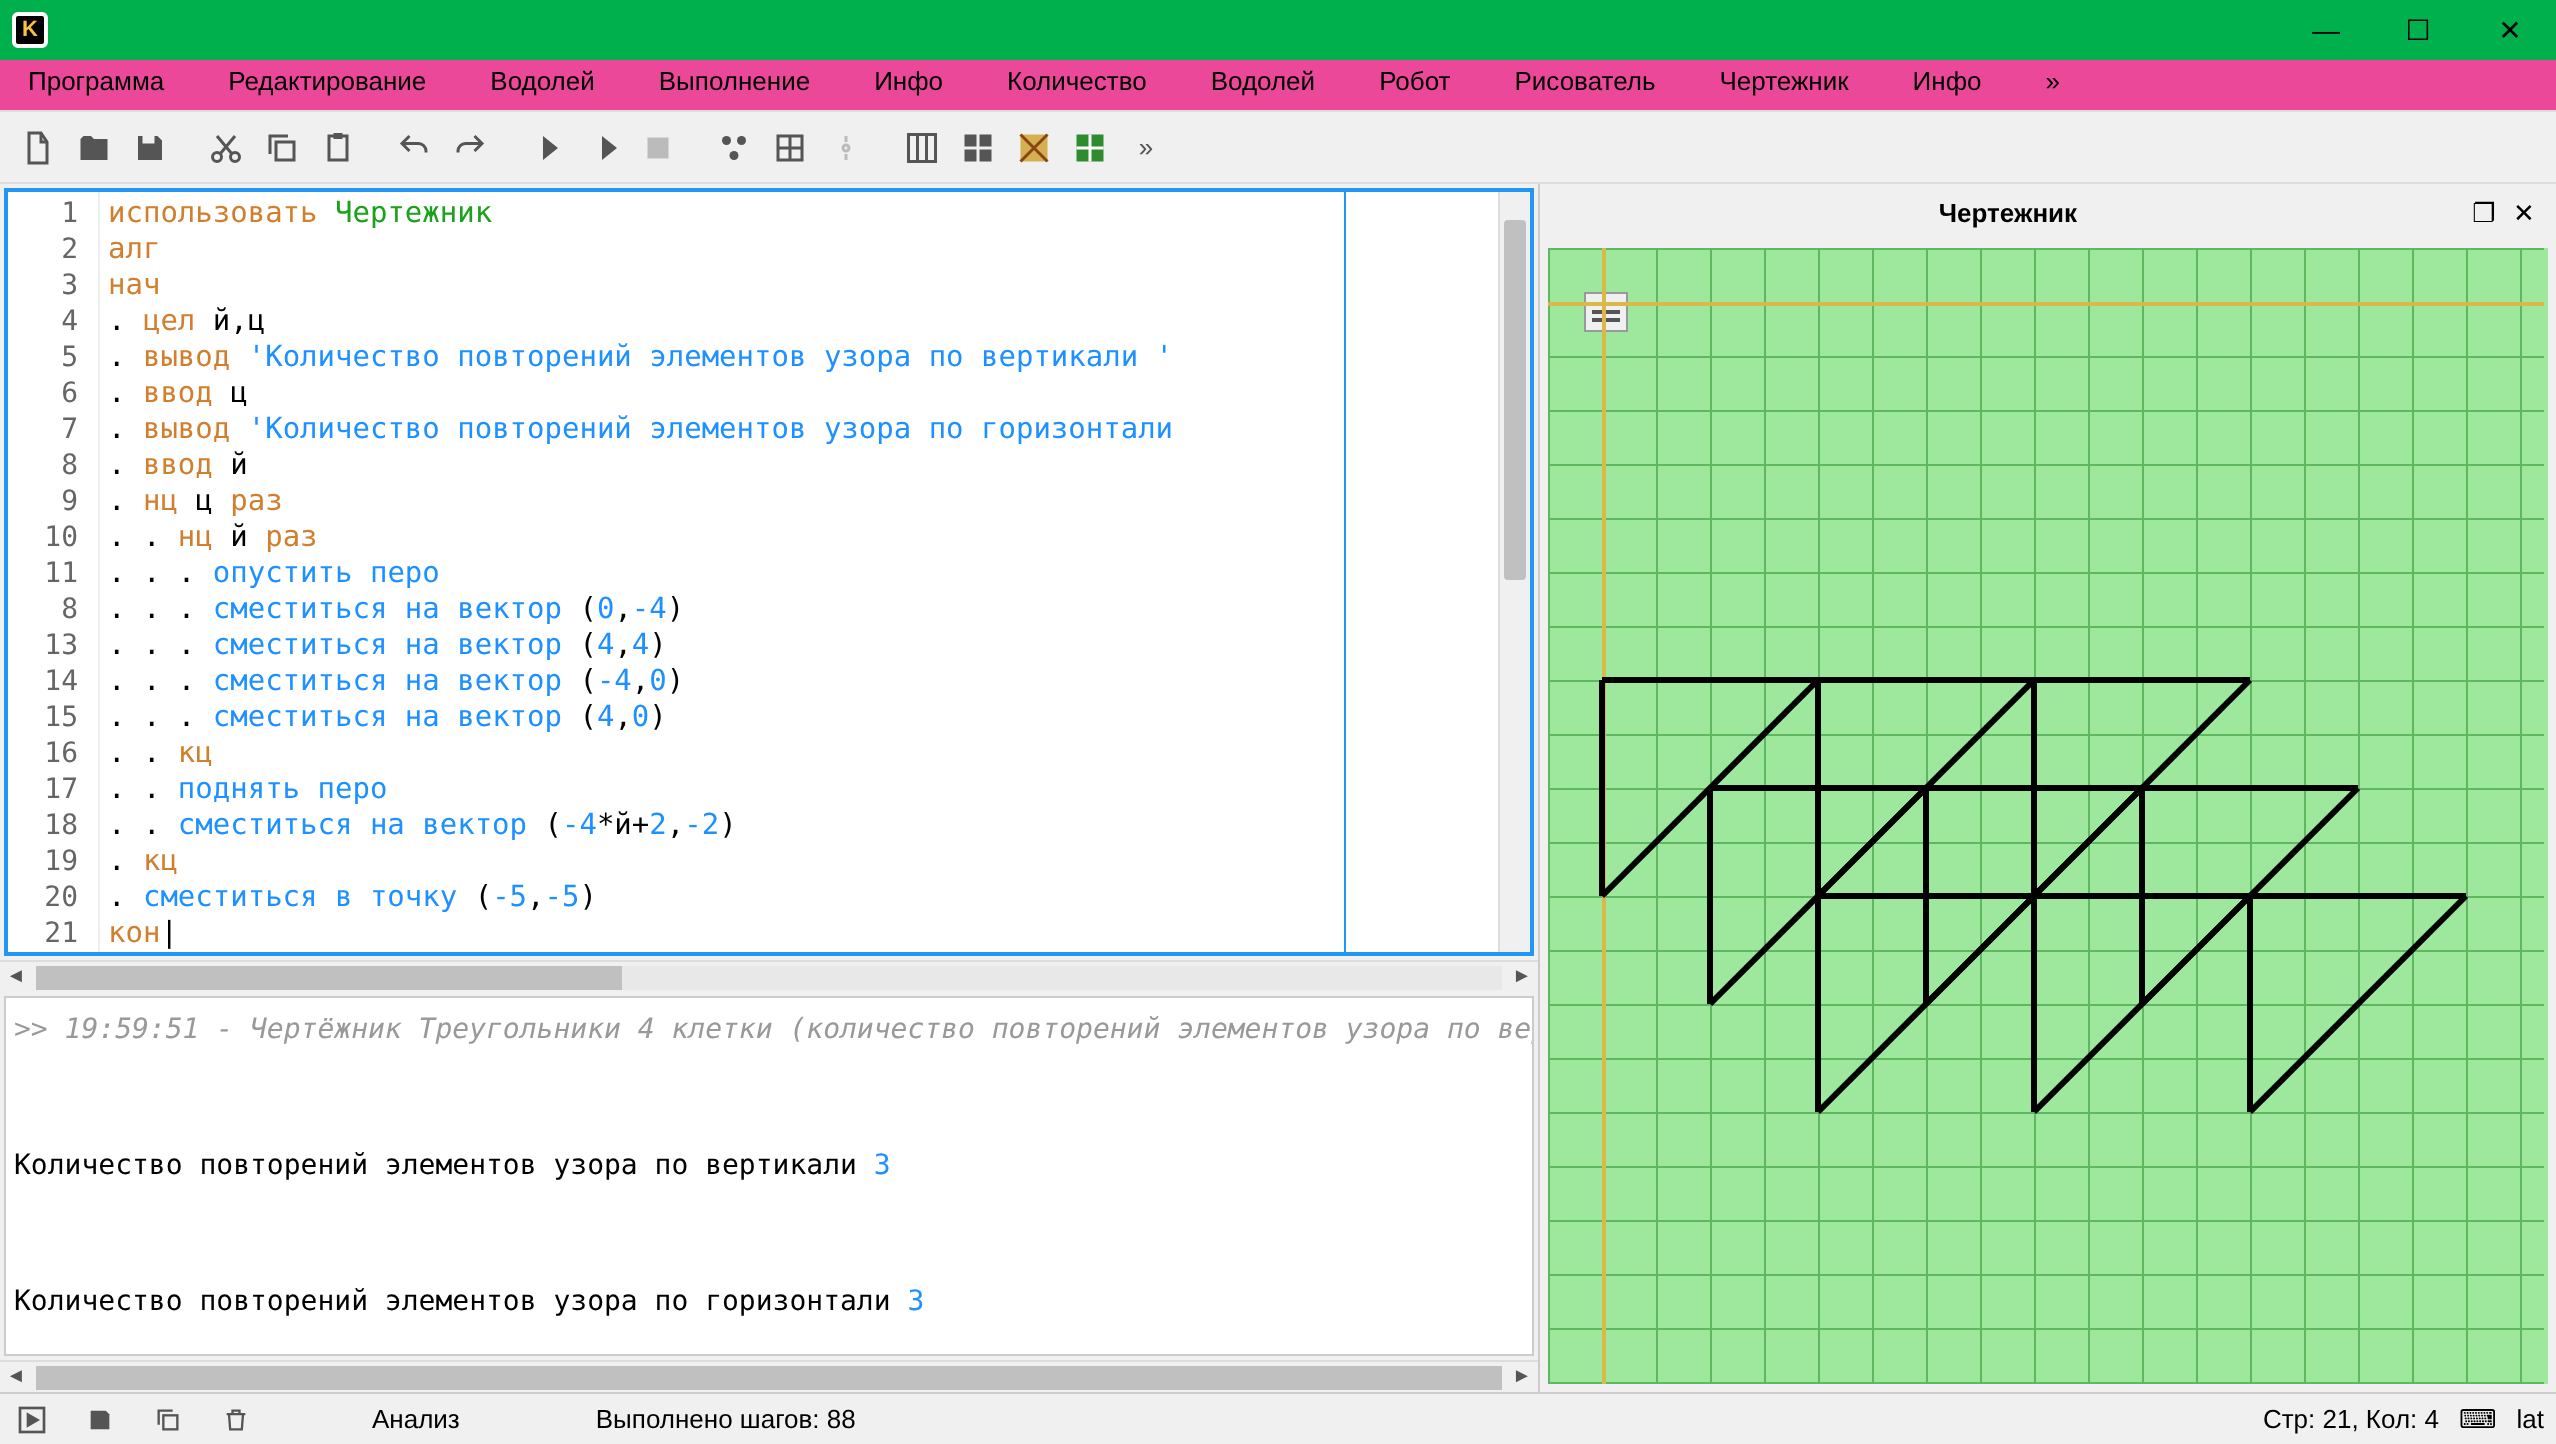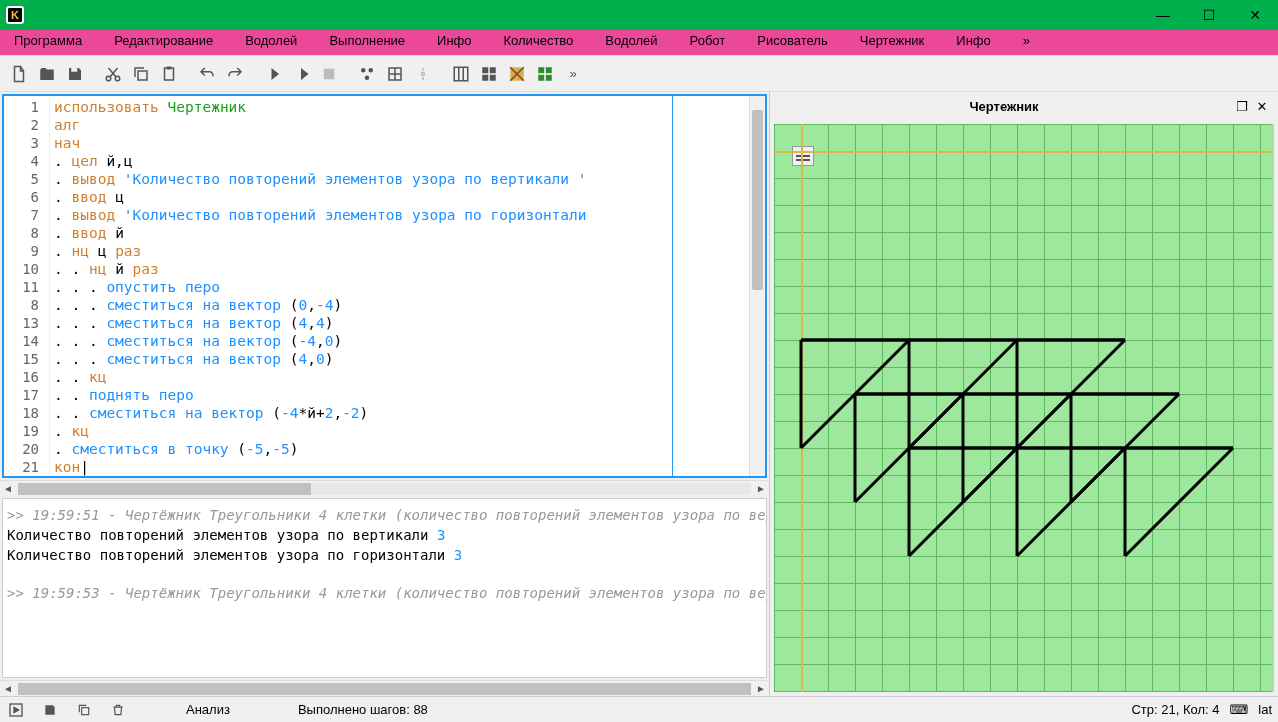--- a/index.html
+++ b/index.html
@@ -34,21 +34,21 @@
   .editor-vscroll { width: 16px; background: #f0f0f0; border-left: 1px solid #ddd; position: relative; }
   .editor-vscroll .thumb { position: absolute; left: 2px; right: 2px; top: 14px; height: 180px; background: #c0c0c0; border-radius: 2px; }
   
   .hscroll { height: 16px; background: #f0f0f0; display: flex; align-items: center; border-top: 1px solid #ddd; position: relative; }
   .hscroll .arrow { width: 16px; text-align: center; color: #555; font-size: 10px; }
   .hscroll .track { flex: 1; height: 12px; margin: 0 2px; background: #e8e8e8; position: relative; }
   .hscroll .thumb { position: absolute; left: 0; width: 40%; top: 0; bottom: 0; background: #c0c0c0; }
   
   .console { height: 180px; border: 1px solid #ccc; margin: 2px; background: #fff; font-family: "Consolas", monospace; font-size: 14px; padding: 6px 4px; line-height: 20px; overflow: hidden;}
   .console .log { color: #999; font-style: italic; white-space: nowrap; }
-  .console .out { color: #000; }
+  .console .out { color: #000; margin-top: 48px; }
   .console .num { color: #1e90ff; }
   
   .right-header { height: 28px; display: flex; align-items: center; padding: 0 6px; background: #f0f0f0; }
   .right-title { flex: 1; text-align: center; font-weight: bold; font-size: 13px; }
   .hbtn { width: 20px; height: 20px; display: flex; align-items: center; justify-content: center; font-size: 13px; }
   
   .canvas-wrap { flex: 1; margin: 4px; background: #9de89d; position: relative; overflow: hidden; }
   .grid-line { position: absolute; background: #5fb85f; }
   .axis-line { position: absolute; background: #dab84a; }
   .burger { position: absolute; left: 18px; top: 22px; width: 22px; height: 20px; background: #f0f0f0; border: 1px solid #999; display:flex; flex-direction:column; justify-content:center; gap:2px; padding:3px;}

